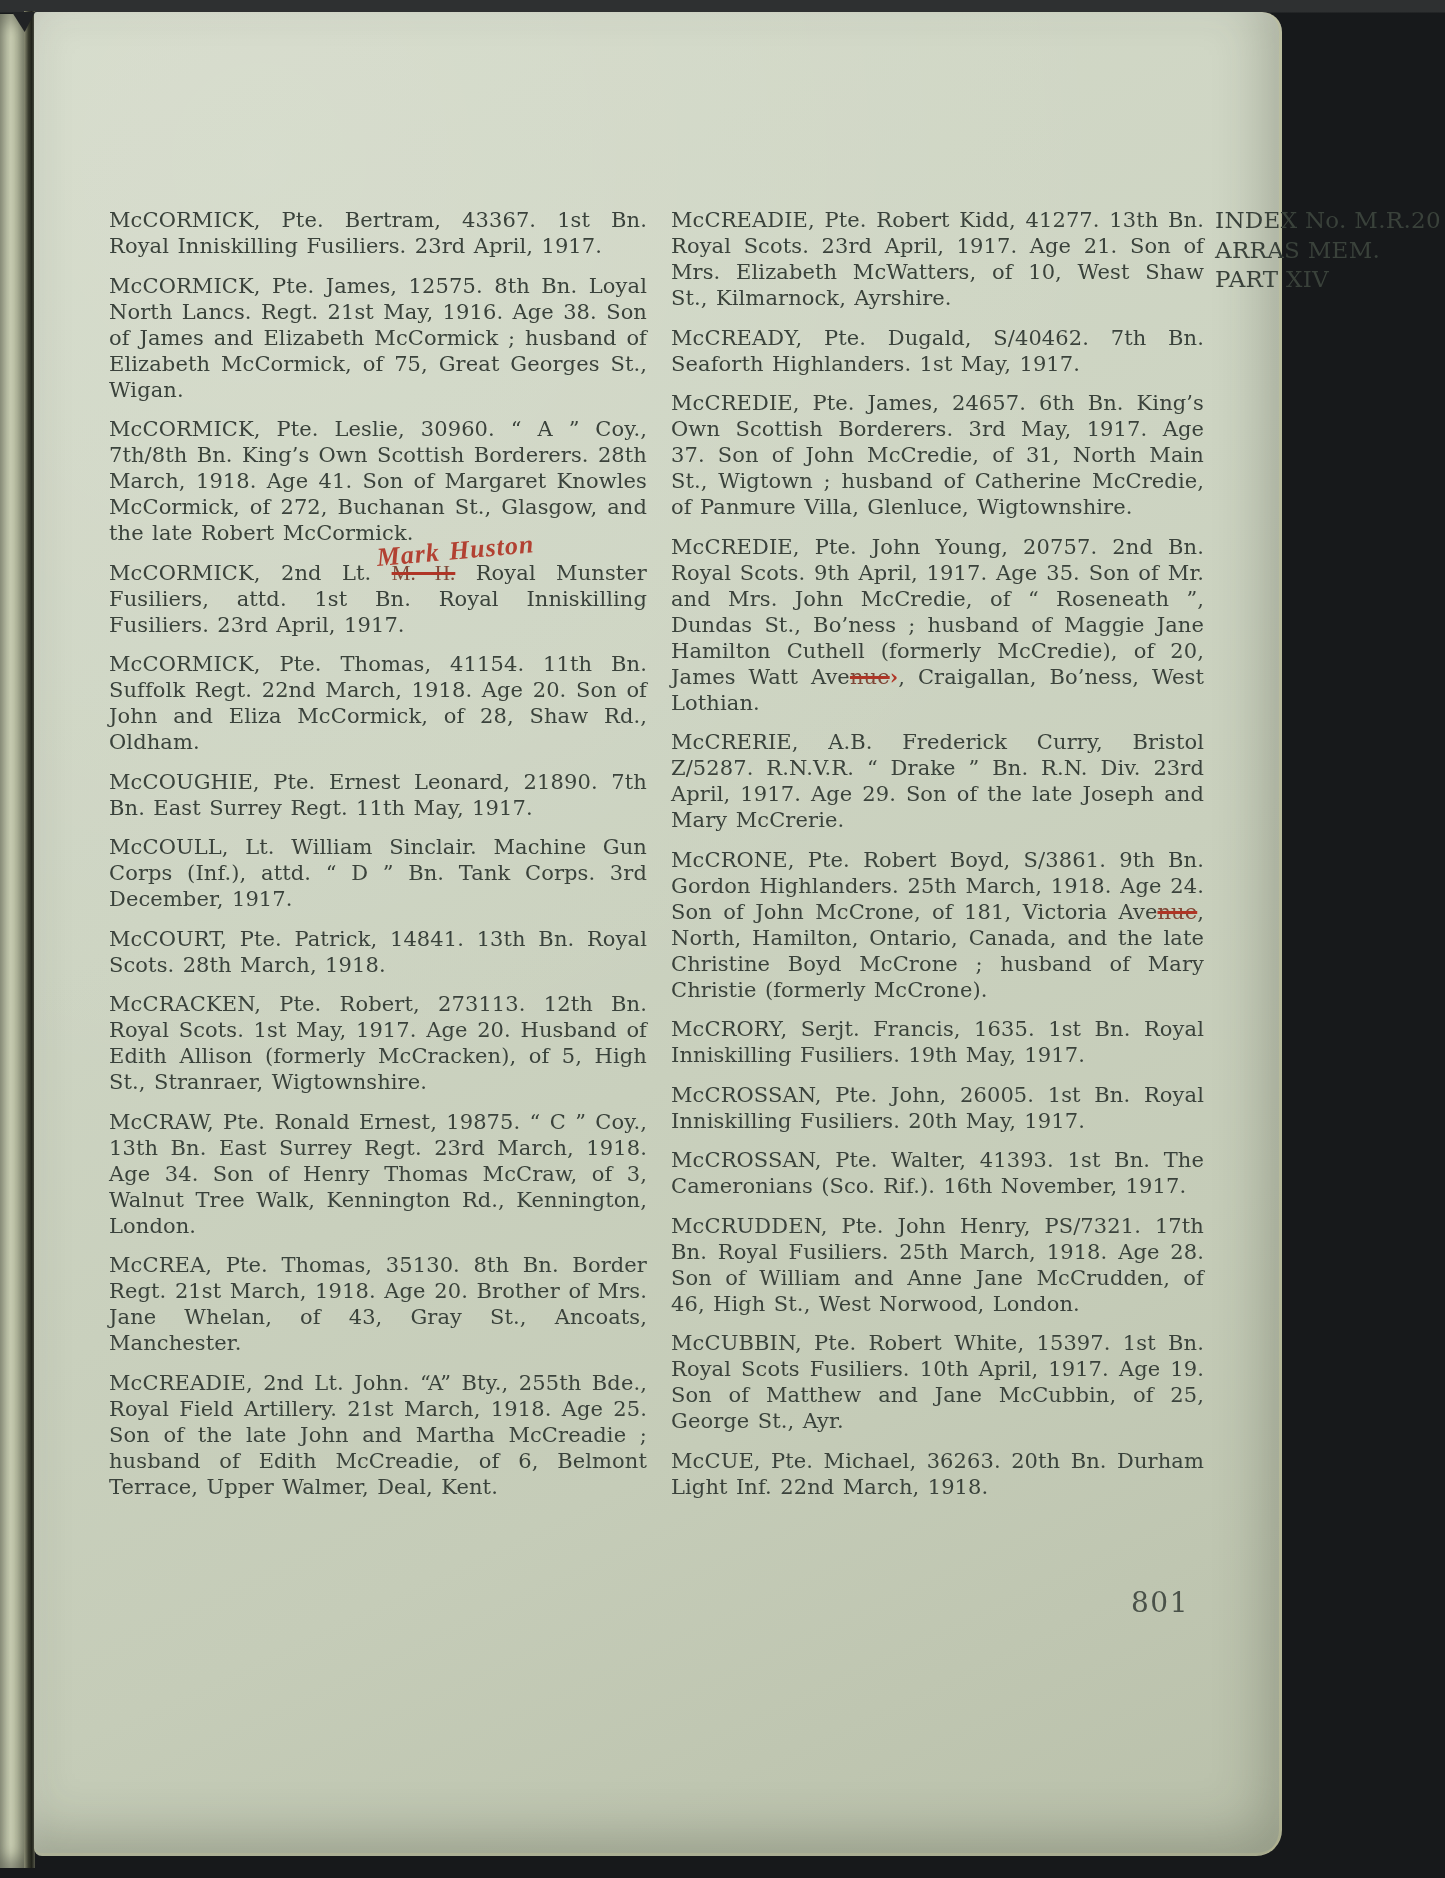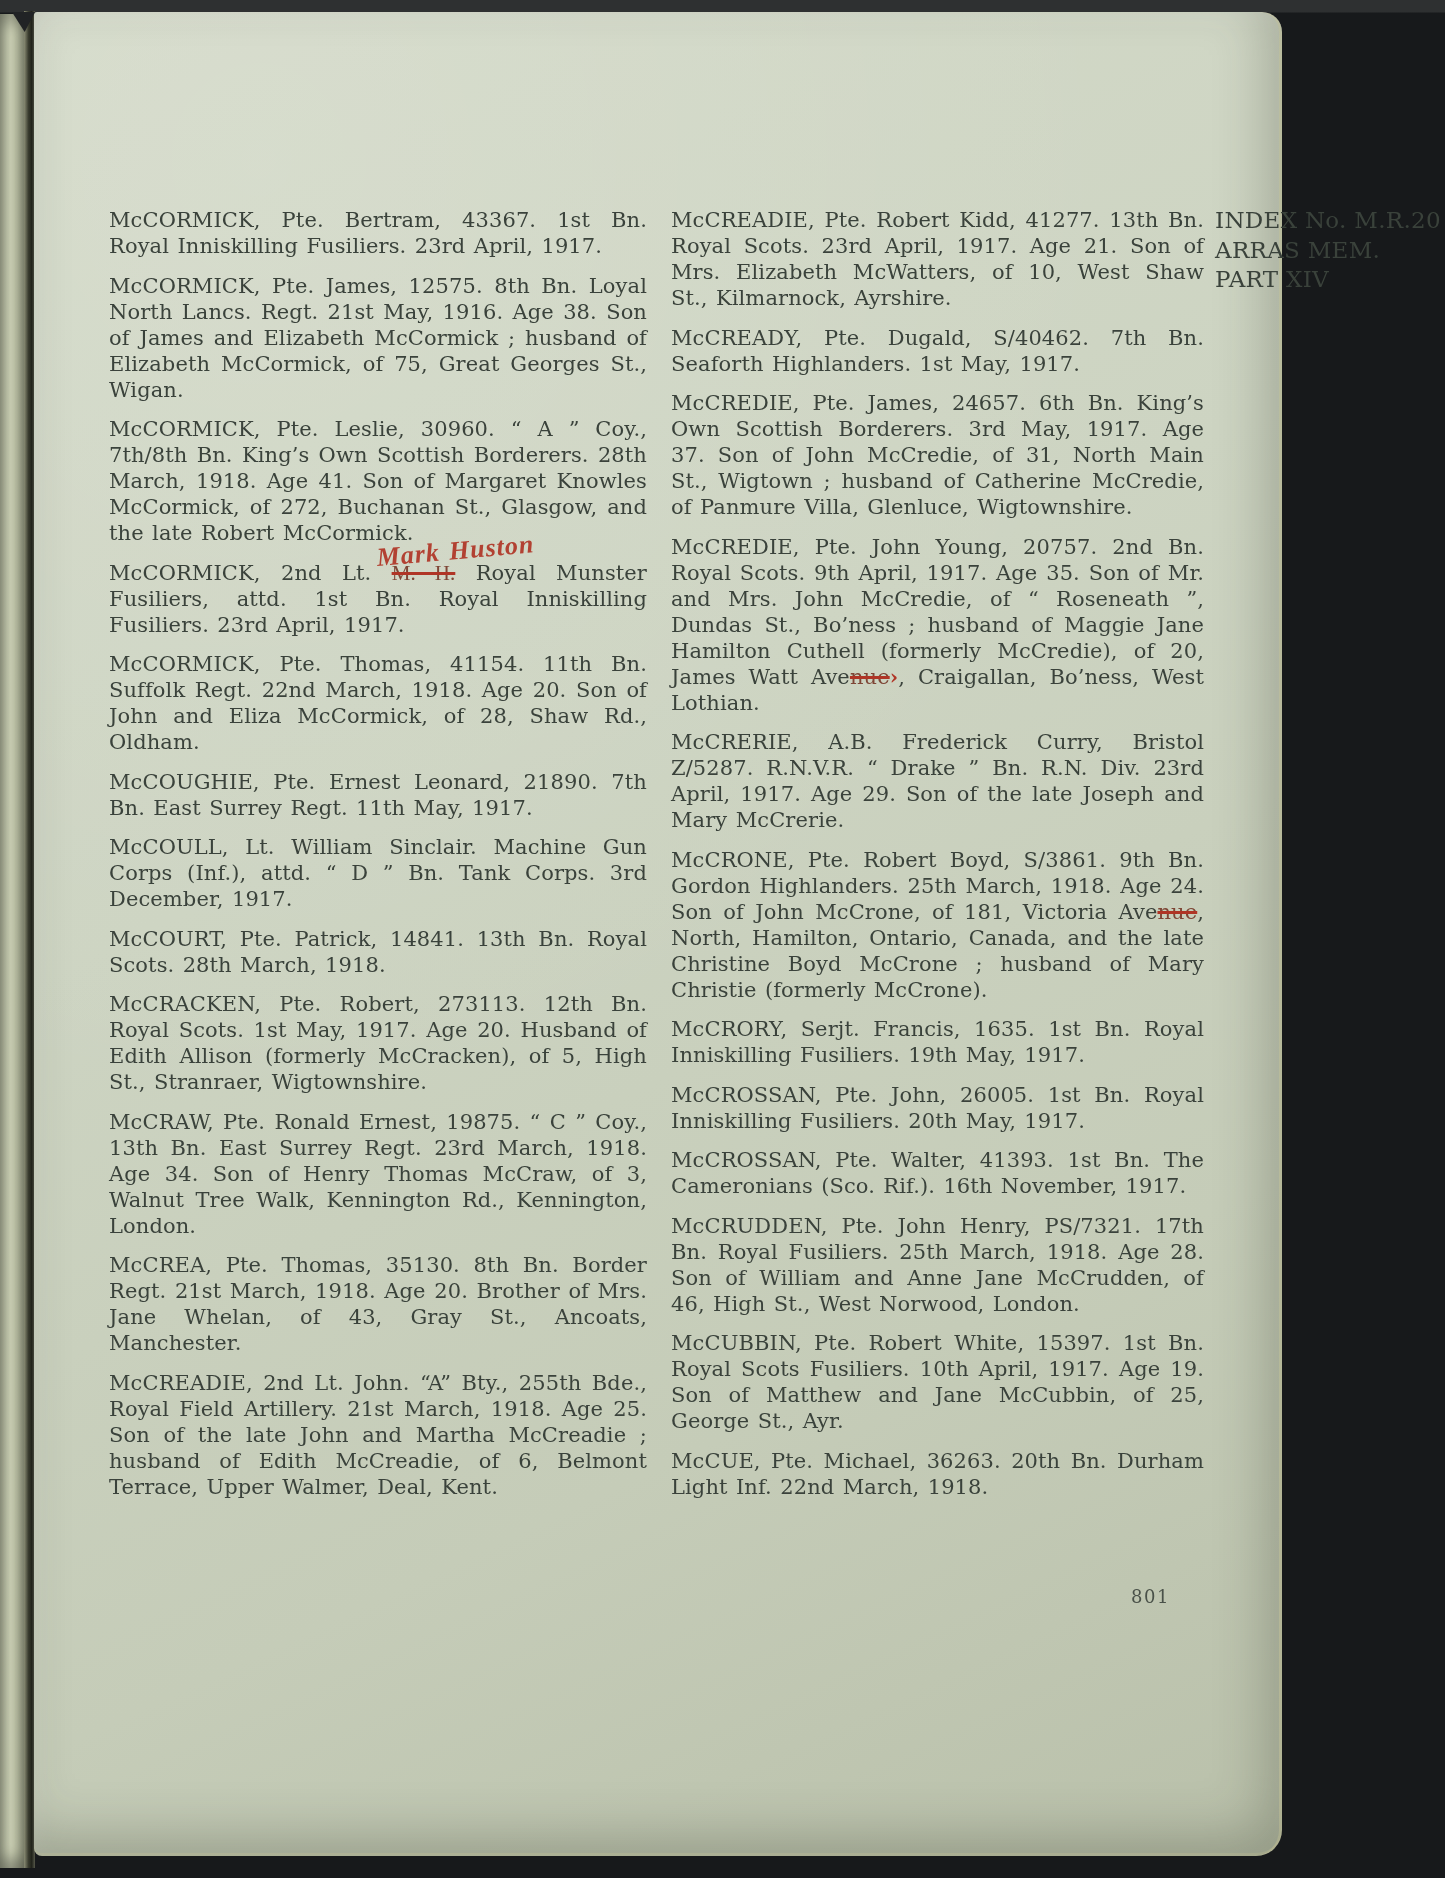--- a/index.html
+++ b/index.html
@@ -65,21 +65,21 @@
     letter-spacing:1px;opacity:.92;text-decoration:none;
   }
   .red-mark{color:var(--red);font-weight:bold;text-decoration:none;}
   .index-block{
     position:absolute;left:1181px;top:194px;width:246px;
     font-size:23px;line-height:29.5px;color:var(--ink);letter-spacing:.3px;
     white-space:nowrap;
   }
   .page-number{
     position:absolute;left:1097px;top:1574px;
-    font-size:18px;color:var(--ink);letter-spacing:1.5px;opacity:.88;
+    font-size:28px;color:var(--ink);letter-spacing:1.5px;opacity:.88;
   }
 </style>
 </head>
 <body>
 
 <div class="under-strip"></div>
 <div class="gutter"></div>
 <div class="corner-wedge"></div>
 
 <div class="page">

